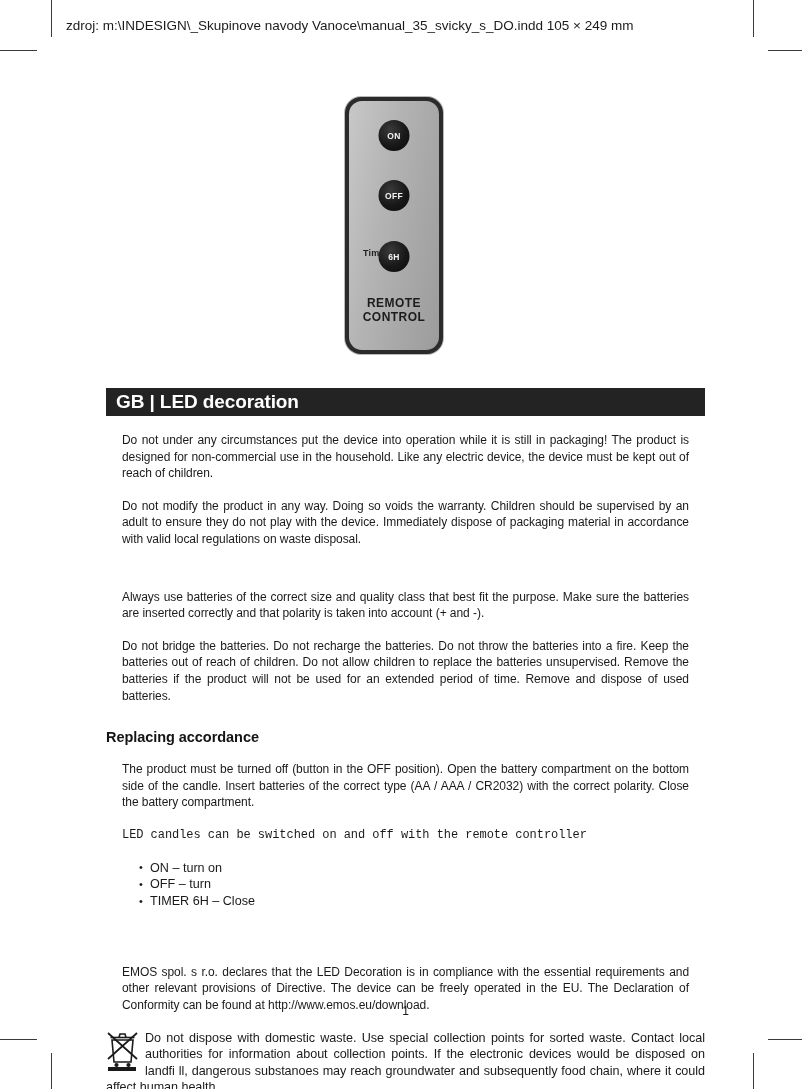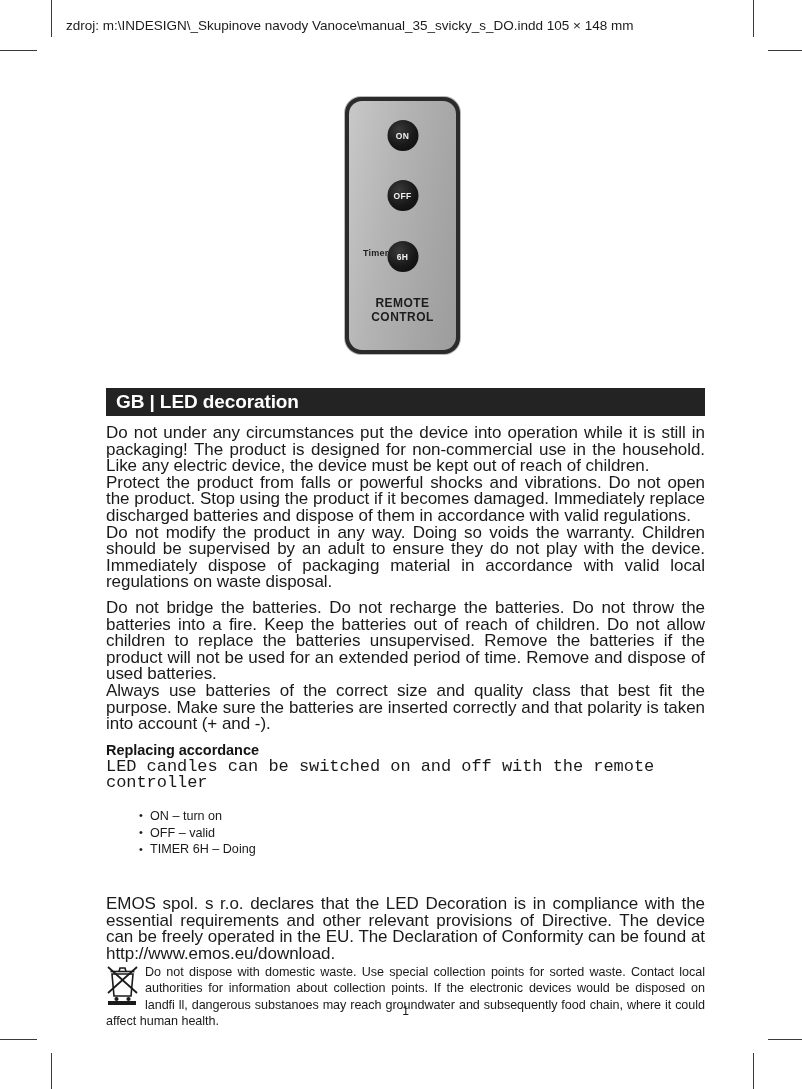--- a/index.html
+++ b/index.html
@@ -42,21 +42,21 @@
     letter-spacing: 0.0px;
     white-space: nowrap;
     color: #1b1b1b;
   }
 
   
   .remote-wrap {
     position: absolute;
     left: 345px;
     top: 97px;
-    width: 115px;
+    width: 98px;
     height: 257px;
   }
   .remote-shell {
     position: absolute;
     inset: 0;
     border-radius: 16px;
     background: #2b2b2b;
     box-shadow: 0 0 0 1px #b9b9b9;
   }
   .remote-body {
@@ -135,22 +135,22 @@
   h2.section-head {
     font-size: 14.5px;
     font-weight: bold;
     margin: 0 0 1px 0;
     letter-spacing: -0.05px;
     color: #141414;
   }
   .sec-gap { height: 9px; }
 
   p.para {
-    margin: 0;
-    font-size: 17px;
+    margin: 16px;
+    font-size: 12px;
     line-height: 16.6px;
     text-align: justify;
     text-justify: inter-word;
     color: #1a1a1a;
     letter-spacing: -0.05px;
   }
   p.para.nojust { text-align: left; font-family: Liberation Mono, monospace; }
 
   ul.bullets {
     margin: 16px;
@@ -208,57 +208,57 @@
 
 <div class="crop v crop-tl-v"></div>
 <div class="crop h crop-tl-h"></div>
 <div class="crop v crop-tr-v"></div>
 <div class="crop h crop-tr-h"></div>
 <div class="crop v crop-bl-v"></div>
 <div class="crop h crop-bl-h"></div>
 <div class="crop v crop-br-v"></div>
 <div class="crop h crop-br-h"></div>
 
-<div class="source-line">zdroj: m:\INDESIGN\_Skupinove navody Vanoce\manual_35_svicky_s_DO.indd  105 × 148 mm</div>
+<div class="source-line">zdroj: m:\INDESIGN\_Skupinove navody Vanoce\manual_35_svicky_s_DO.indd  105 × 249 mm</div>
 
 <div class="remote-wrap">
   <div class="remote-shell">
     <div class="remote-body">
       <div class="rc-btn on">ON</div>
       <div class="rc-btn off">OFF</div>
       <div class="rc-timer-label">Timer</div>
       <div class="rc-btn h6">6H</div>
       <div class="rc-footer">REMOTE CONTROL</div>
     </div>
   </div>
 </div>
 
 <div class="content">
 
   <div class="title-band">
     <span class="title-text">GB | LED decoration</span>
   </div>
 
   <p class="para">Do not under any circumstances put the device into operation while it is still in packaging! The product is designed for non-commercial use in the household. Like any electric device, the device must be kept out of reach of children.</p>
-  <p class="para">Protect the product from falls or powerful shocks and vibrations. Do not open the product. Stop using the product if it becomes damaged. Immediately replace discharged batteries and dispose of them in accordance with valid regulations.</p>
   <p class="para">Do not modify the product in any way. Doing so voids the warranty. Children should be supervised by an adult to ensure they do not play with the device. Immediately dispose of packaging material in accordance with valid local regulations on waste disposal.</p>
 
   <div class="sec-gap"></div>
 
+  <p class="para">Always use batteries of the correct size and quality class that best fit the purpose. Make sure the batteries are inserted correctly and that polarity is taken into account (+ and -).</p>
   <p class="para">Do not bridge the batteries. Do not recharge the batteries. Do not throw the batteries into a fire. Keep the batteries out of reach of children. Do not allow children to replace the batteries unsupervised. Remove the batteries if the product will not be used for an extended period of time. Remove and dispose of used batteries.</p>
-  <p class="para">Always use batteries of the correct size and quality class that best fit the purpose. Make sure the batteries are inserted correctly and that polarity is taken into account (+ and -).</p>
 
   <div class="sec-gap"></div>
 
   <h2 class="section-head">Replacing accordance</h2>
+  <p class="para">The product must be turned off (button in the OFF position). Open the battery compartment on the bottom side of the candle. Insert batteries of the correct type (AA / AAA / CR2032) with the correct polarity. Close the battery compartment.</p>
   <p class="para nojust">LED candles can be switched on and off with the remote controller</p>
   <ul class="bullets">
     <li>ON – turn on</li>
-    <li>OFF – valid</li>
-    <li>TIMER 6H – Doing</li>
+    <li>OFF – turn</li>
+    <li>TIMER 6H – Close</li>
   </ul>
 
   <div class="spacer-lg"></div>
 
   <p class="para">EMOS spol. s r.o. declares that the LED Decoration is in compliance with the essential requirements and other relevant provisions of Directive. The device can be freely operated in the EU. The Declaration of Conformity can be found at http://www.emos.eu/download.</p>
 
   <div class="weee-block">
     <svg class="weee-icon" viewBox="0 0 66 82">
 
       <path d="M12 18 L54 18 L50 62 L16 62 Z" fill="none" stroke="#1a1a1a" stroke-width="3.2"></path>

